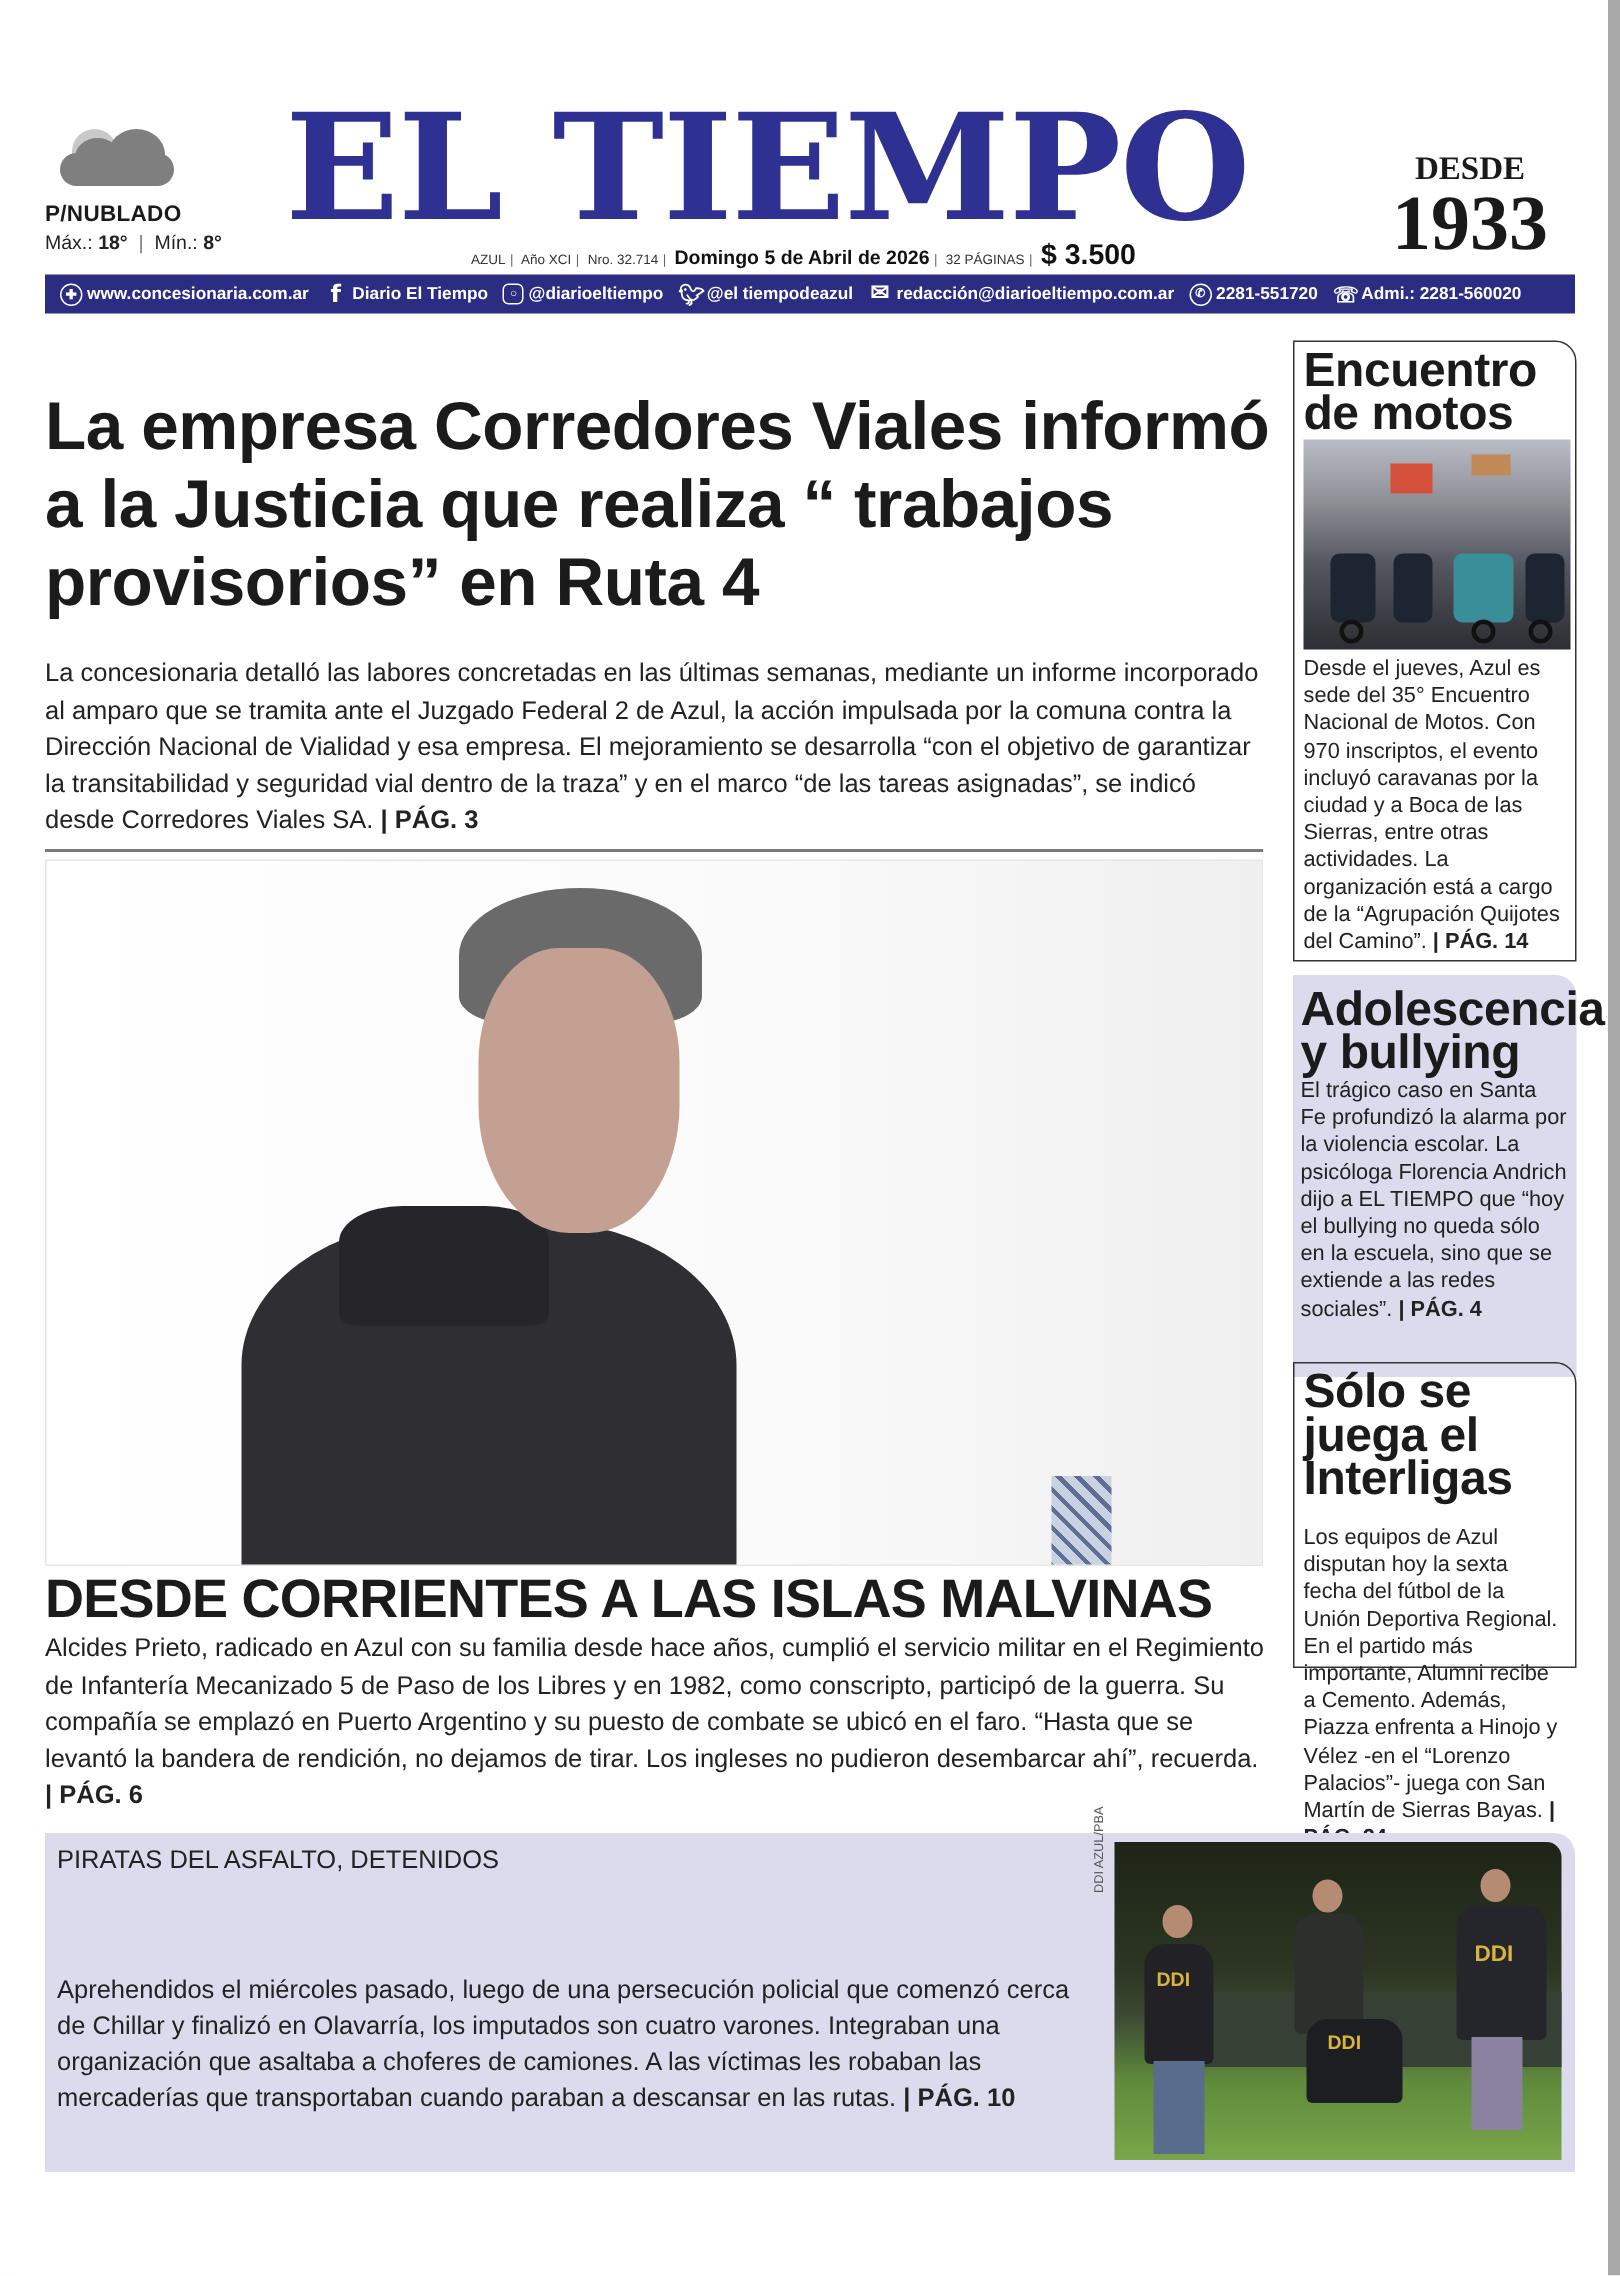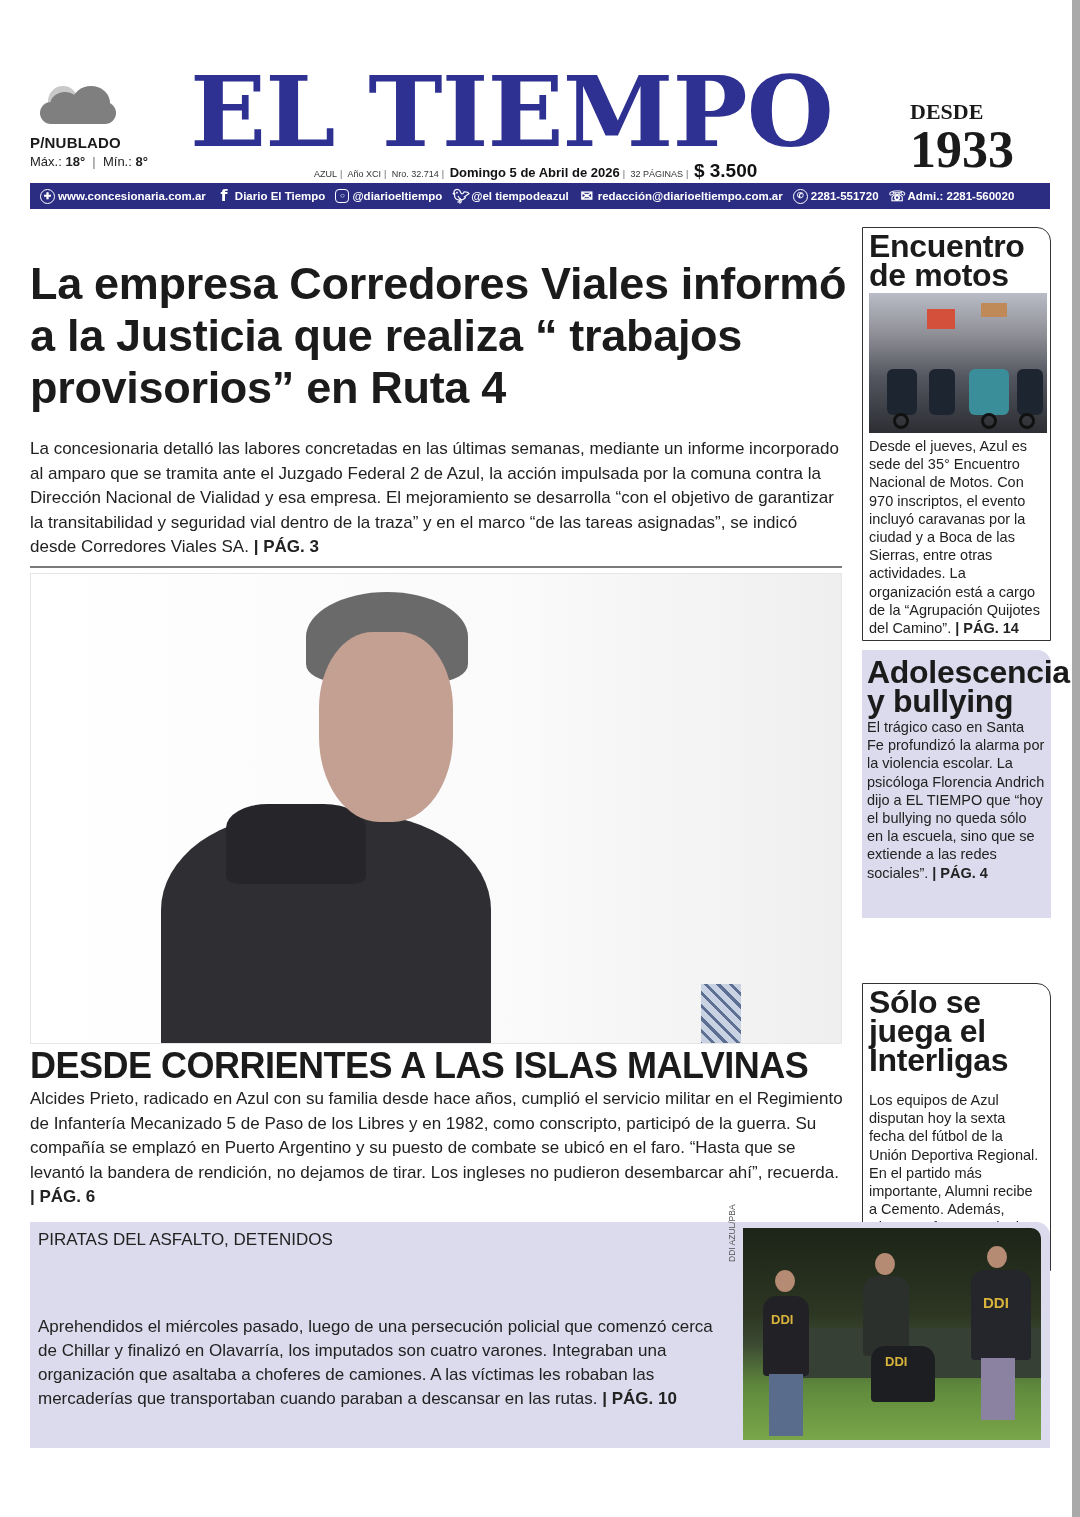--- a/index.html
+++ b/index.html
@@ -19,21 +19,21 @@
     .weather-icon .cloud-c { position: absolute; left: 42px; top: 6px; width: 38px; height: 34px; border-radius: 50%; background: #7f7f7f; }
     .weather-label { font-weight: 700; font-size: 15px; margin-top: 6px; letter-spacing: 0.2px; }
     .weather-temps { font-size: 13px; margin-top: 3px; color: #222; }
     .weather-temps b { font-weight: 700; }
 
     .logo { position: absolute; left: 190px; top: 64px; width: 700px; text-align: left;
             font-family: "DejaVu Serif", serif; font-weight: 900; font-size: 100px; line-height: 96px;
             color: #2e3192; letter-spacing: -1px; transform: scaleX(1.0); }
     .logo span { display: inline-block; transform: scaleY(0.98); }
 
-    .since { position: absolute; left: 910px; top: 100px; width: 140px; text-align: left;
+    .since { position: absolute; left: 910px; top: 100px; width: 140px; text-align: center;
              font-family: "Liberation Serif", serif; font-weight: 700; color: #1a1a1a; }
     .since .s1 { font-size: 22px; line-height: 24px; }
     .since .s2 { font-size: 52px; line-height: 52px; }
 
     .edition { position: absolute; left: 314px; top: 160px; font-size: 9px; color: #333; white-space: nowrap; }
     .edition .sep { margin: 0 3px; color: #666; }
     .edition .date { font-size: 13px; font-weight: 700; color: #111; }
     .edition .price { font-size: 19px; font-weight: 700; color: #111; }
 
     .contact-bar { position: absolute; left: 30px; top: 183px; width: 1020px; height: 26px; background: #2b2d83;
@@ -68,21 +68,21 @@
     .side p { font-size: 14.5px; line-height: 18.2px; color: #222; }
     .box1 { top: 227px; height: 414px; border: 1.5px solid #333; border-top-right-radius: 14px; padding: 4px 6px 0 6px; }
     .box1 .moto { margin-top: 3px; width: 178px; height: 140px; background: linear-gradient(180deg, #b9bcc6 0%, #8e8e95 30%, #53565f 60%, #2c2e33 100%); position: relative; overflow: hidden; }
     .moto .bike { position: absolute; bottom: 18px; width: 30px; height: 46px; border-radius: 6px; background: #1d2530; }
     .moto .sign { position: absolute; left: 112px; top: 10px; width: 26px; height: 14px; background: #c08a58; }
     .moto .sign2 { position: absolute; left: 58px; top: 16px; width: 28px; height: 20px; background: #d4503a; }
     .moto .wheel { position: absolute; bottom: 4px; width: 16px; height: 16px; border-radius: 50%; border: 3px solid #111; }
     .box1 p { margin-top: 4px; }
     .box2 { top: 650px; height: 268px; background: #dcdbed; border-top-right-radius: 14px; padding: 8px 6px 0 5px; }
     .box2 p { margin-top: 2px; }
-    .box3 { top: 983px; height: 288px; border: 1.5px solid #333; border-top-right-radius: 14px; padding: 4px 6px 0 6px; }
+    .box3 { top: 908px; height: 204px; border: 1.5px solid #333; border-top-right-radius: 14px; padding: 4px 6px 0 6px; }
     .box3 p { margin-top: 16px; }
 
     
     .bottom { position: absolute; left: 30px; top: 1222px; width: 1020px; height: 226px; background: #dcdbed; border-top-right-radius: 14px; }
     .bottom .b-kicker { position: absolute; left: 8px; top: 8px; font-size: 17px; color: #222; }
     .bottom .b-title { position: absolute; left: 6px; top: 34px; font-weight: 700; font-size: 43px; line-height: 52px; color: #1b1b1b; letter-spacing: -0.5px; white-space: nowrap; }
     .bottom .b-body { position: absolute; left: 8px; top: 93px; width: 690px; font-size: 17px; line-height: 24px; color: #222; }
     .credit { position: absolute; left: 727px; top: 1262px; font-size: 8.5px; color: #555; transform: rotate(-90deg); transform-origin: left top; white-space: nowrap; }
     .police { position: absolute; left: 743px; top: 1228px; width: 298px; height: 212px; border-top-right-radius: 10px; overflow: hidden;
               background: linear-gradient(180deg, #1d2418 0%, #2c3622 40%, #3c4a33 55%, #5f8a3c 75%, #7aa64a 100%); }

